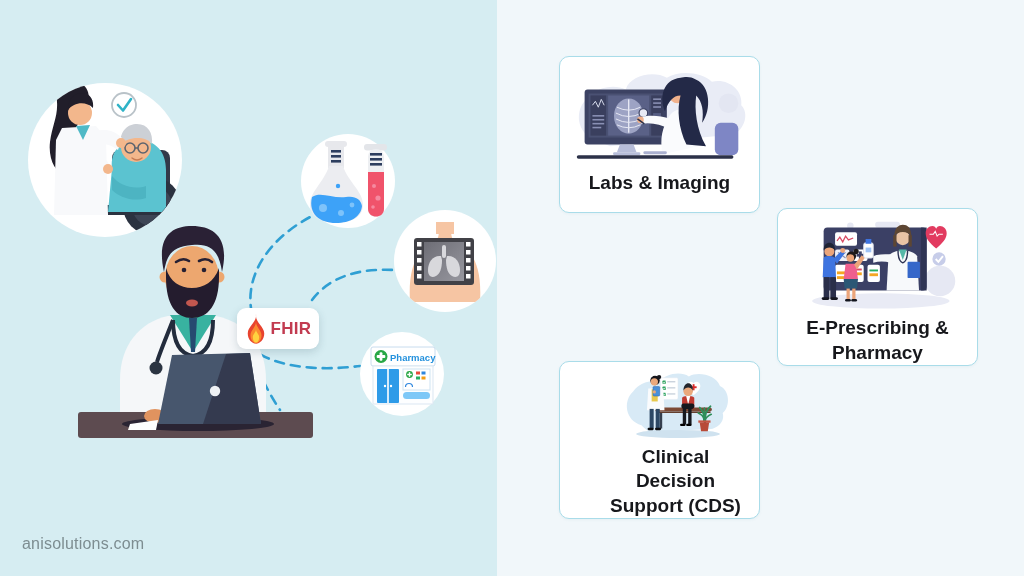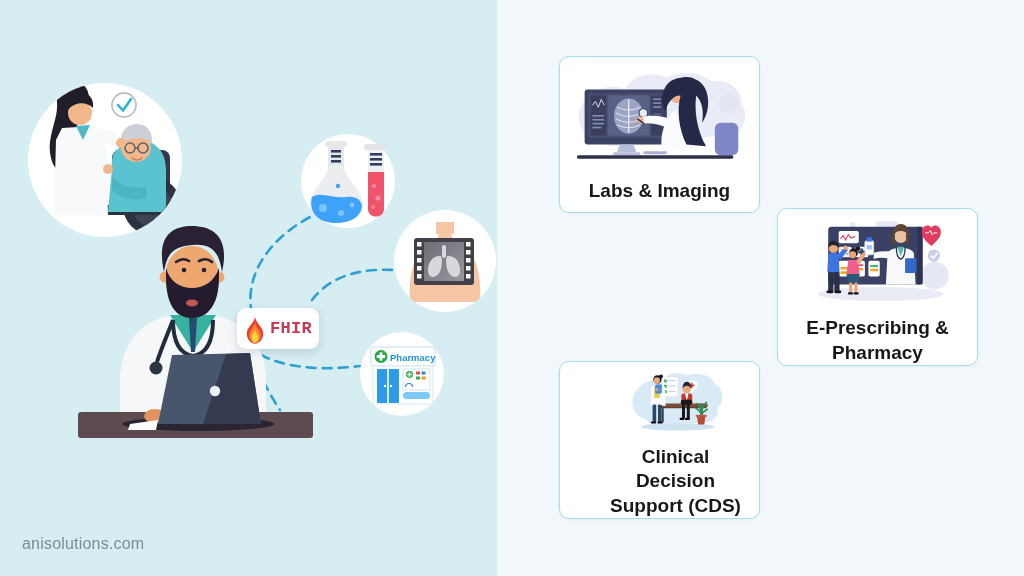--- a/index.html
+++ b/index.html
@@ -2,32 +2,32 @@
 <html><head>
 <meta charset="utf-8">
 <style>
   html,body{margin:0;padding:0;background:#e8eef1;}
   .canvas{position:relative;width:1024px;height:576px;background:#f1f7fa;
     font-family:"Liberation Sans",sans-serif;overflow:hidden;}
   .left-panel{position:absolute;left:0;top:0;width:497px;height:576px;background:#d6edf2;}
   .left-art{position:absolute;left:0;top:0;width:497px;height:576px;display:block;}
   .fhir-badge{position:absolute;left:237px;top:308px;width:82px;height:41px;background:#ffffff;
     border-radius:9px;box-shadow:0 3px 9px rgba(40,70,90,.18);display:flex;align-items:center;
-    justify-content:center;gap:4px;font-family:Liberation Mono, monospace;}
+    justify-content:center;gap:4px;}
   .fhir-badge .fhir-label{color:#c23b50;font-weight:bold;font-size:17px;letter-spacing:.3px;}
   .footer-url{position:absolute;left:22px;top:535px;font-size:16px;color:#7d8d91;letter-spacing:.2px;}
   .card{position:absolute;background:#ffffff;border:1.5px solid #a9dce9;border-radius:10px;width:201px;
     box-sizing:border-box;display:flex;flex-direction:column;align-items:center;
     box-shadow:0 1px 3px rgba(90,140,160,.07);}
   .card-labs{left:559px;top:56px;height:157px;}
   .card-rx{left:777px;top:208px;height:158px;}
   .card-cds{left:559px;top:361px;height:158px;padding-left:32px;}
   .card-art{display:block;margin-top:9px;}
   .card-label{font-size:19px;font-weight:bold;color:#17181c;text-align:center;line-height:1.28;
-    margin-top:11px;padding:0 8px;}
+    margin-top:3px;padding:0 8px;}
 </style>
 </head>
 <body>
 
 <div class="canvas">
 
   <div class="left-panel">
     <svg class="left-art" viewBox="0 0 497 576">
       <defs>
         <clipPath id="pcClip">

